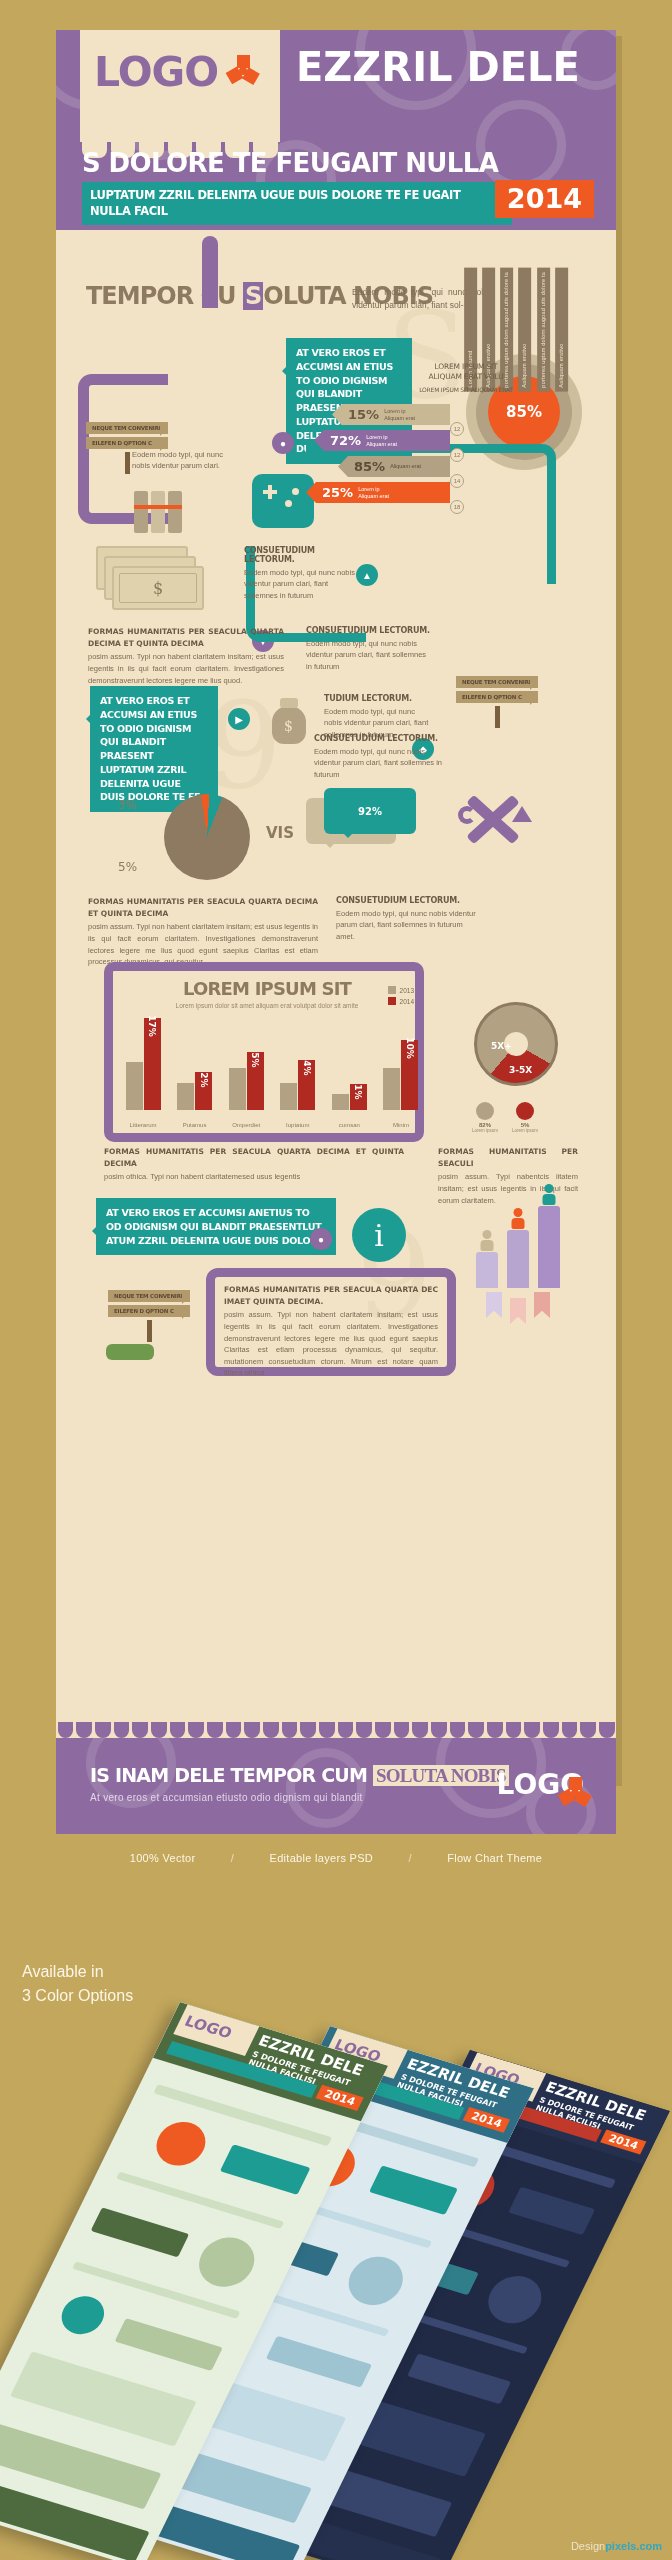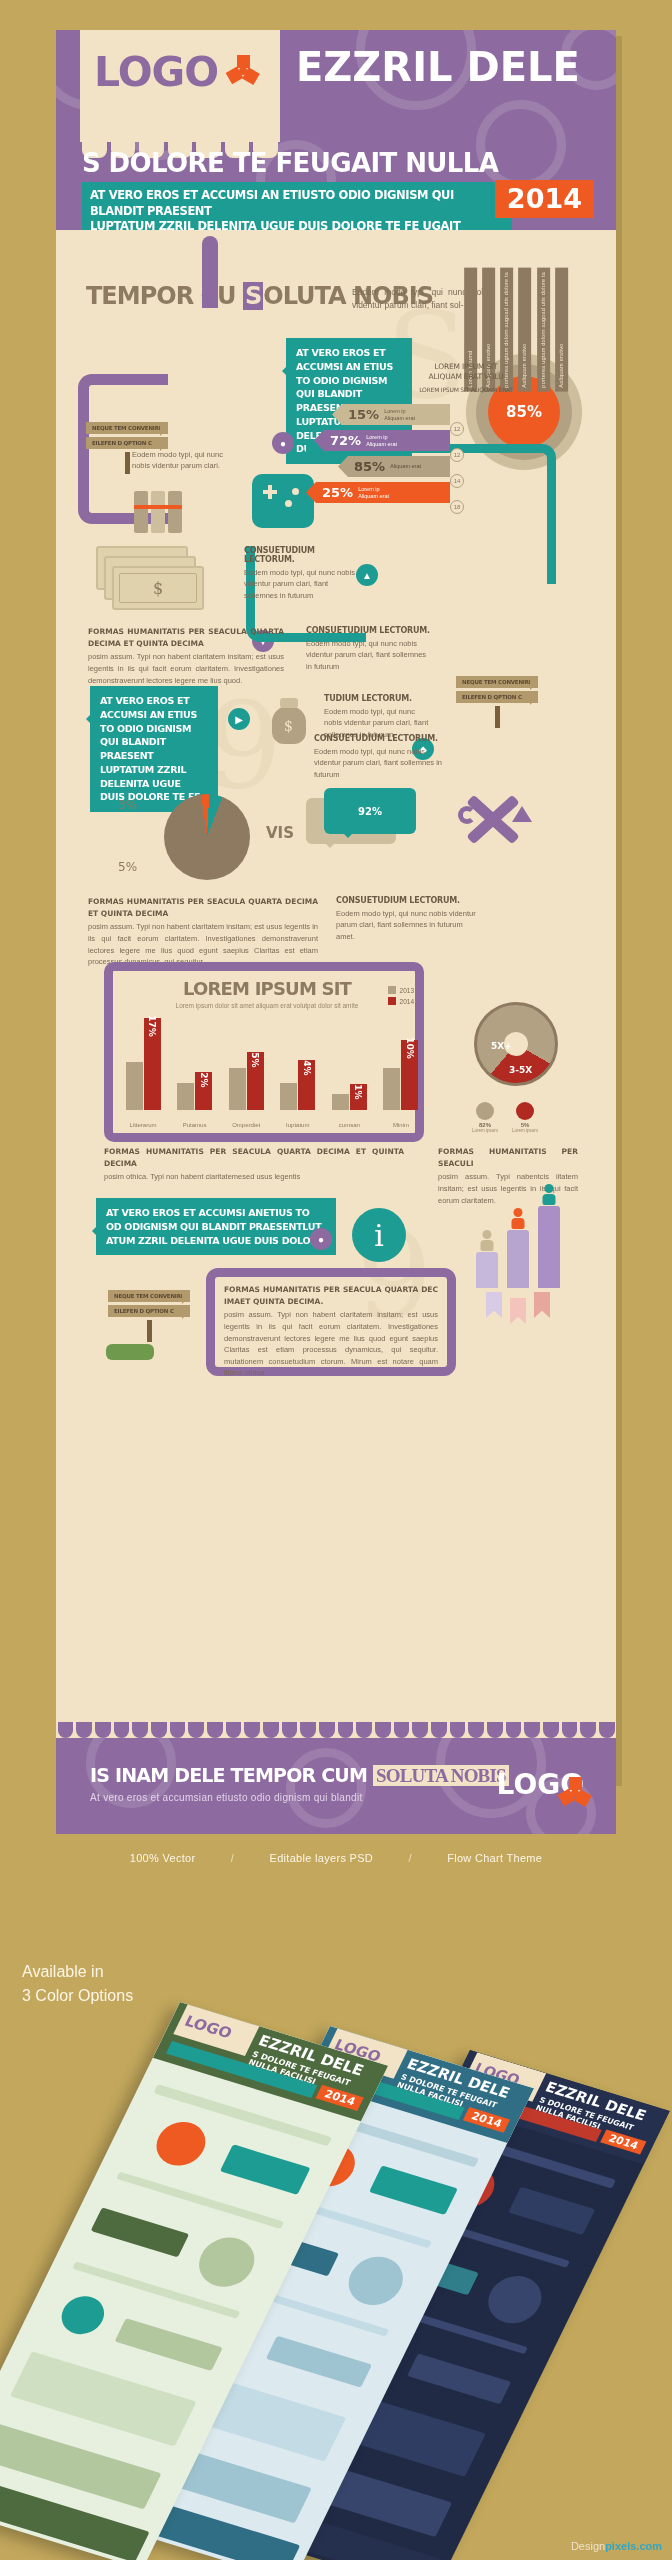--- a/index.html
+++ b/index.html
@@ -269,21 +269,20 @@
             <i></i>
             <i></i>
             <i></i>
             <i></i>
         </div>
       </div>
 
       <div class="hdr-title">EZZRIL DELE</div>
       <div class="hdr-band">S DOLORE TE FEUGAIT NULLA FACILISI</div>
       <div class="strip">
-        <div>AT VERO EROS ET ACCUMSI AN ETIUSTO ODIO DIGNISM QUI BLANDIT PRAESENT</div>
         <div>LUPTATUM ZZRIL DELENITA UGUE DUIS DOLORE TE FE UGAIT NULLA FACIL</div>
       </div>
       <div class="year">2014</div>
     </div>
 
     <div class="scallop-row">
       <i></i>
         <i></i>
         <i></i>
         <i></i>

